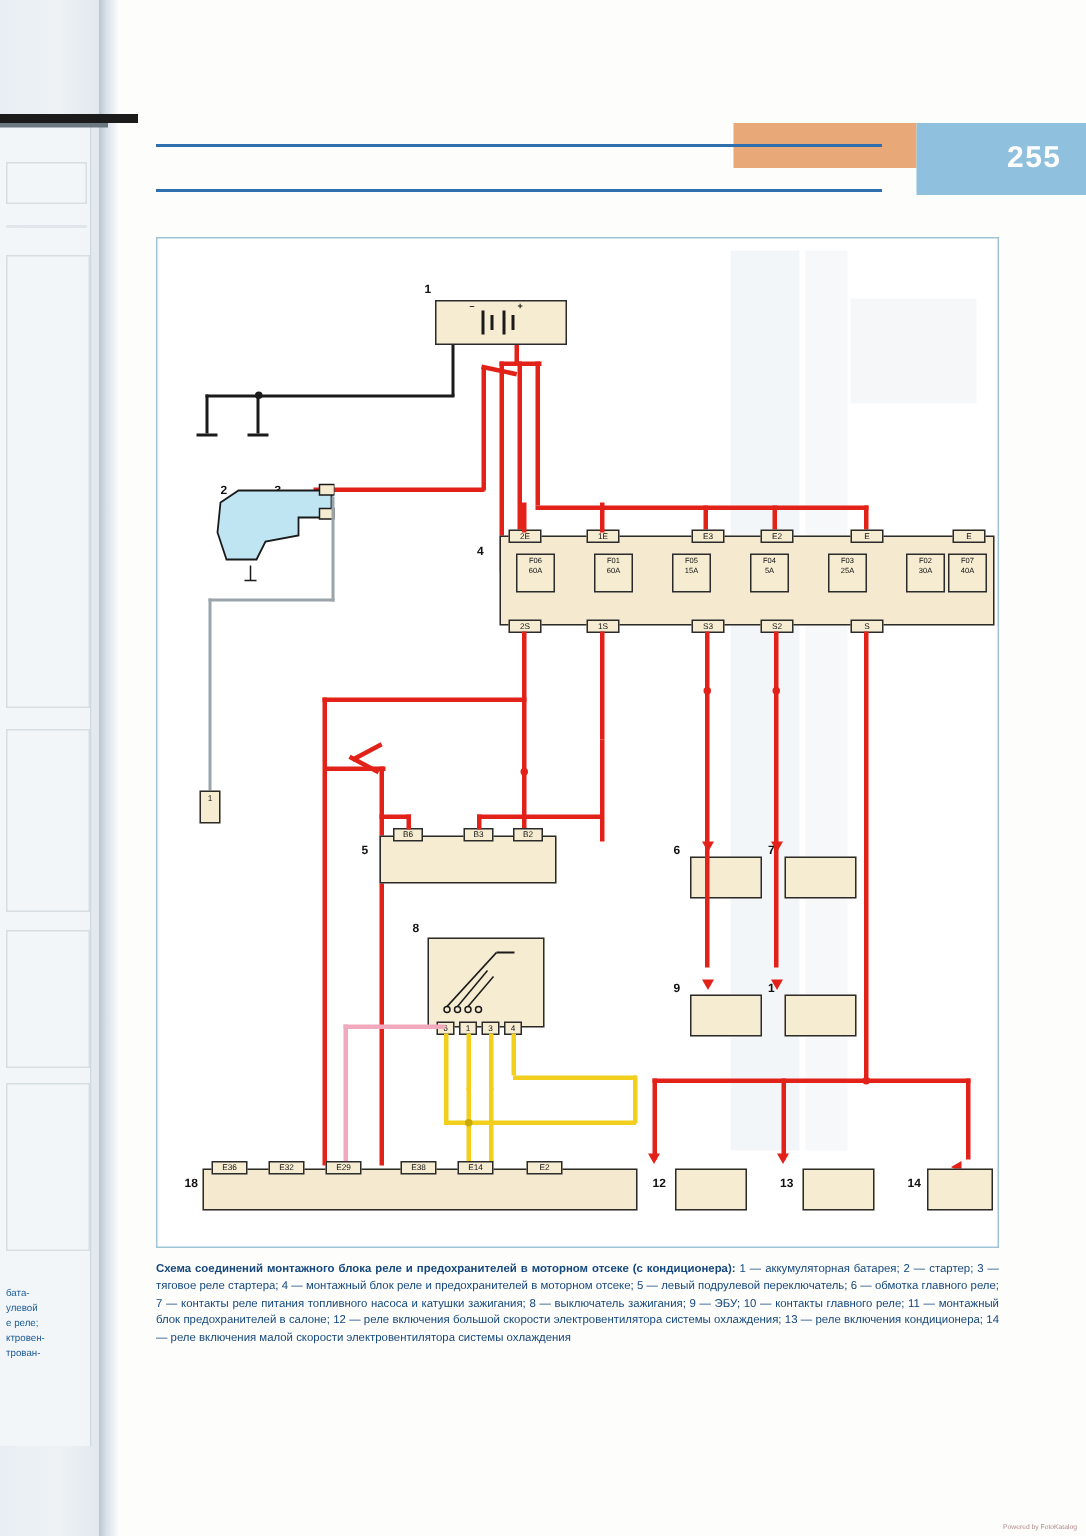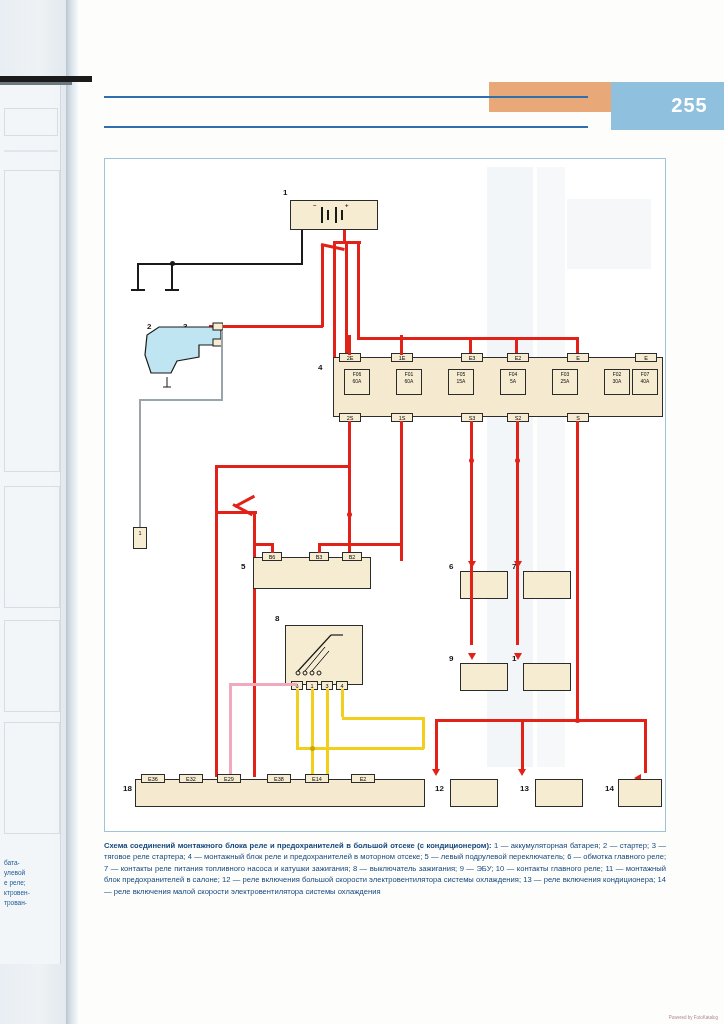--- a/index.html
+++ b/index.html
@@ -367,19 +367,19 @@
     <div class="num" style="left:330px;top:625px;">12</div>
     <div class="comp" style="left:345px;top:620px;width:48px;height:28px;"></div>
     <div class="num" style="left:415px;top:625px;">13</div>
     <div class="comp" style="left:430px;top:620px;width:48px;height:28px;"></div>
     <div class="num" style="left:500px;top:625px;">14</div>
     <div class="comp" style="left:513px;top:620px;width:44px;height:28px;"></div>
 
   </div>
 
   <div class="cap">
-    <b>Схема соединений монтажного блока реле и предохранителей в большой отсеке (с кондиционером):</b>
+    <b>Схема соединений монтажного блока реле и предохранителей в моторном отсеке (с кондиционера):</b>
     <span>1 — аккумуляторная батарея; 2 — стартер; 3 — тяговое реле стартера; 4 — монтажный блок реле и предохранителей в моторном отсеке; 5 — левый подрулевой переключатель; 6 — обмотка главного реле; 7 — контакты реле питания топливного насоса и катушки зажигания; 8 — выключатель зажигания; 9 — ЭБУ; 10 — контакты главного реле; 11 — монтажный блок предохранителей в салоне; 12 — реле включения большой скорости электровентилятора системы охлаждения; 13 — реле включения кондиционера; 14 — реле включения малой скорости электровентилятора системы охлаждения</span>
   </div>
 
   <div class="footer-note">Powered by FotoKatalog</div>
 
 </div>
 
 </body></html>

